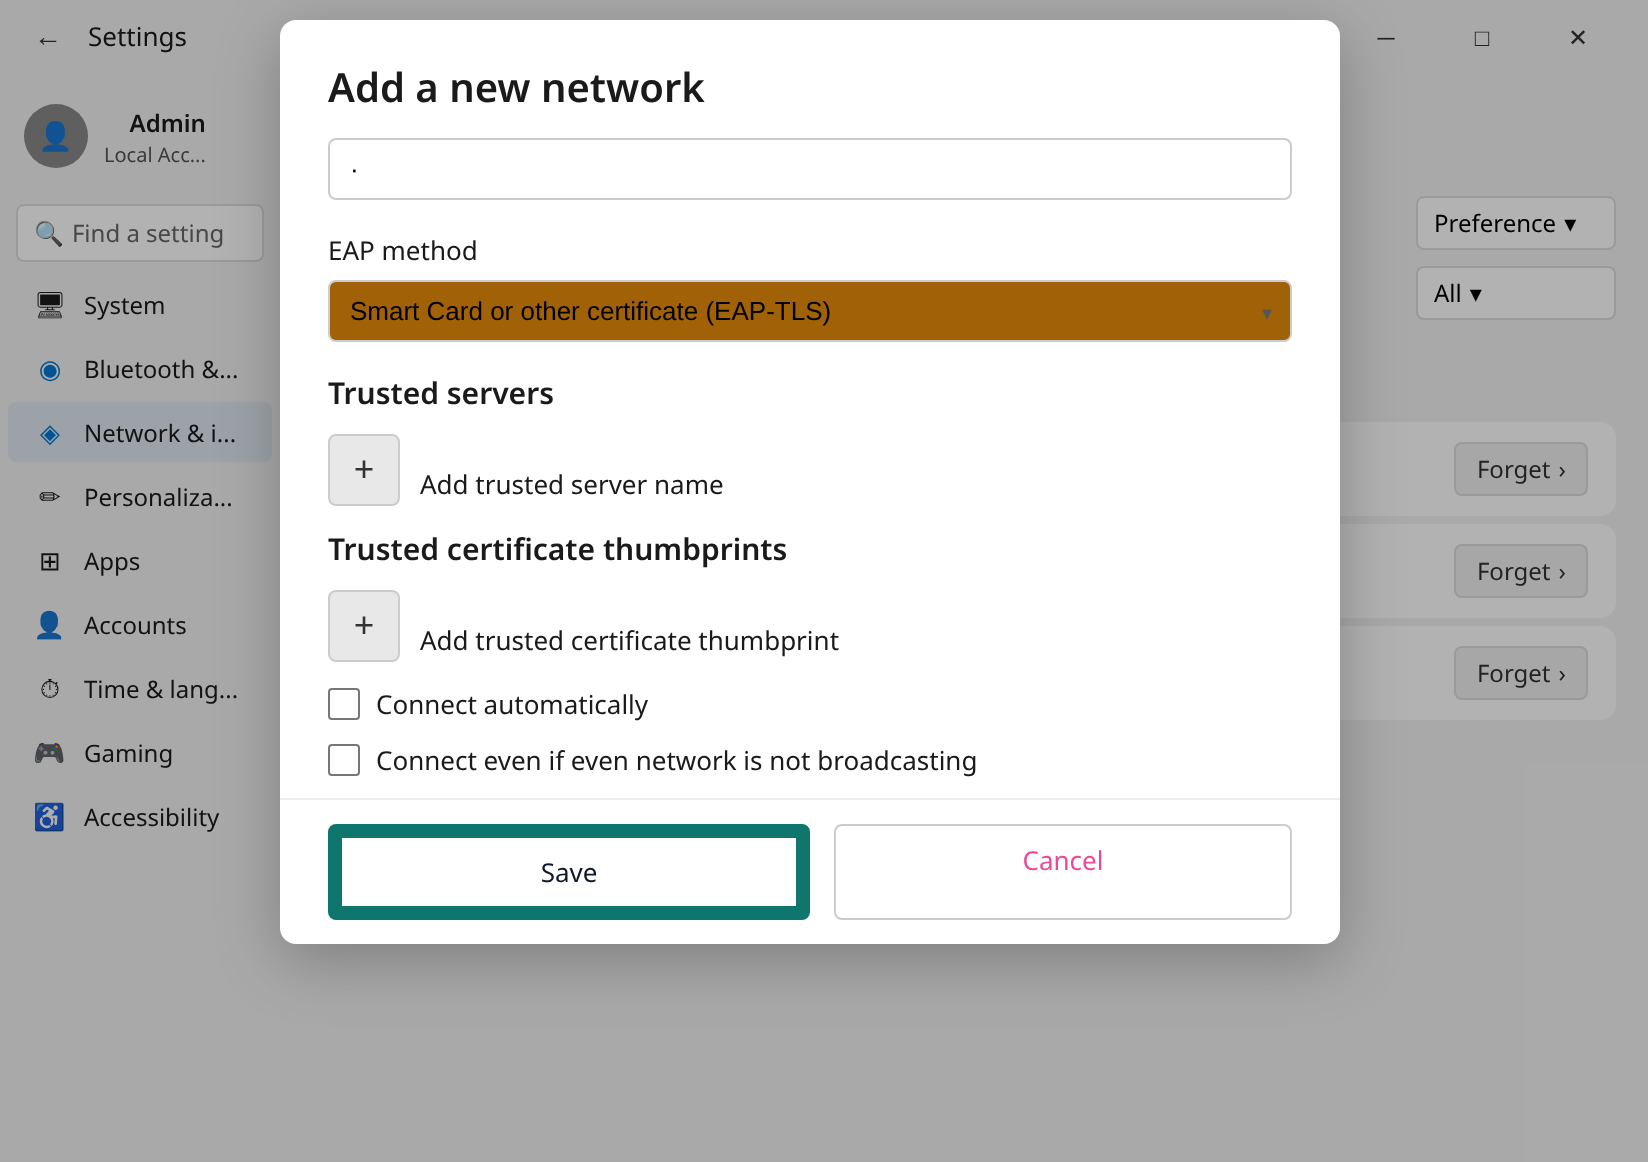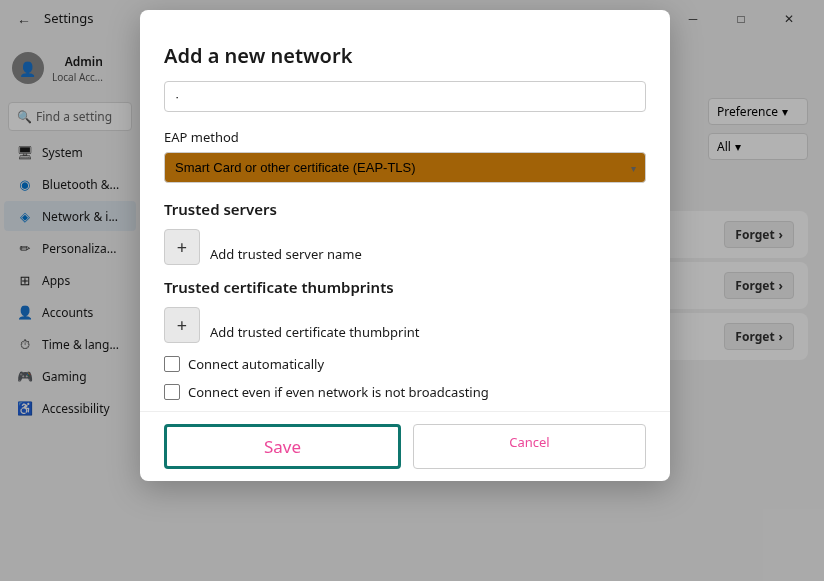--- a/index.html
+++ b/index.html
@@ -180,21 +180,21 @@
       display: flex;
       align-items: center;
       justify-content: space-between;
       margin-bottom: 4px;
     }
 
     .forget-btn {
       display: flex; align-items: center; gap: 4px;
       font-size: 12px; color: #333; cursor: pointer;
       background: #f0f0f0; border: 1px solid #ddd;
-      padding: 4px 10px; border-radius: 4px; font-weight: bold;
+      padding: 4px 10px; border-radius: 4px;
     }
 
     
     .overlay {
       position: absolute;
       top: 0; left: 0;
       width: 100%; height: 100%;
       background: rgba(0,0,0,0.3);
       z-index: 10;
     }
@@ -208,21 +208,21 @@
       background: white;
       border-radius: 8px;
       box-shadow: 0 8px 32px rgba(0,0,0,0.25);
       z-index: 20;
       display: flex;
       flex-direction: column;
       max-height: 570px;
     }
 
     .dialog-header {
-      padding: 32px 24px 12px;
+      padding: 20px 24px 12px;
     }
 
     .dialog-title {
       font-size: 20px;
       font-weight: 600;
       color: #1a1a1a;
     }
 
     .dialog-body {
       flex: 1;
@@ -311,24 +311,24 @@
       display: flex;
       padding: 12px 24px;
       gap: 12px;
       border-top: 1px solid #eee;
     }
 
     .btn-save {
       flex: 1;
       padding: 8px;
       background: white;
-      border: 3px solid #0f766e;
-      border-radius: 4px;
-      font-size: 17px;
-      color: #ec4899;
+      border: 7px solid #0f766e;
+      border-radius: 4px;
+      font-size: 13px;
+      color: #0f172a;
       cursor: not-allowed;
       text-align: center;
     }
 
     .btn-cancel {
       flex: 1;
       padding: 8px;
       background: white;
       border: 1px solid #ccc;
       border-radius: 4px;

